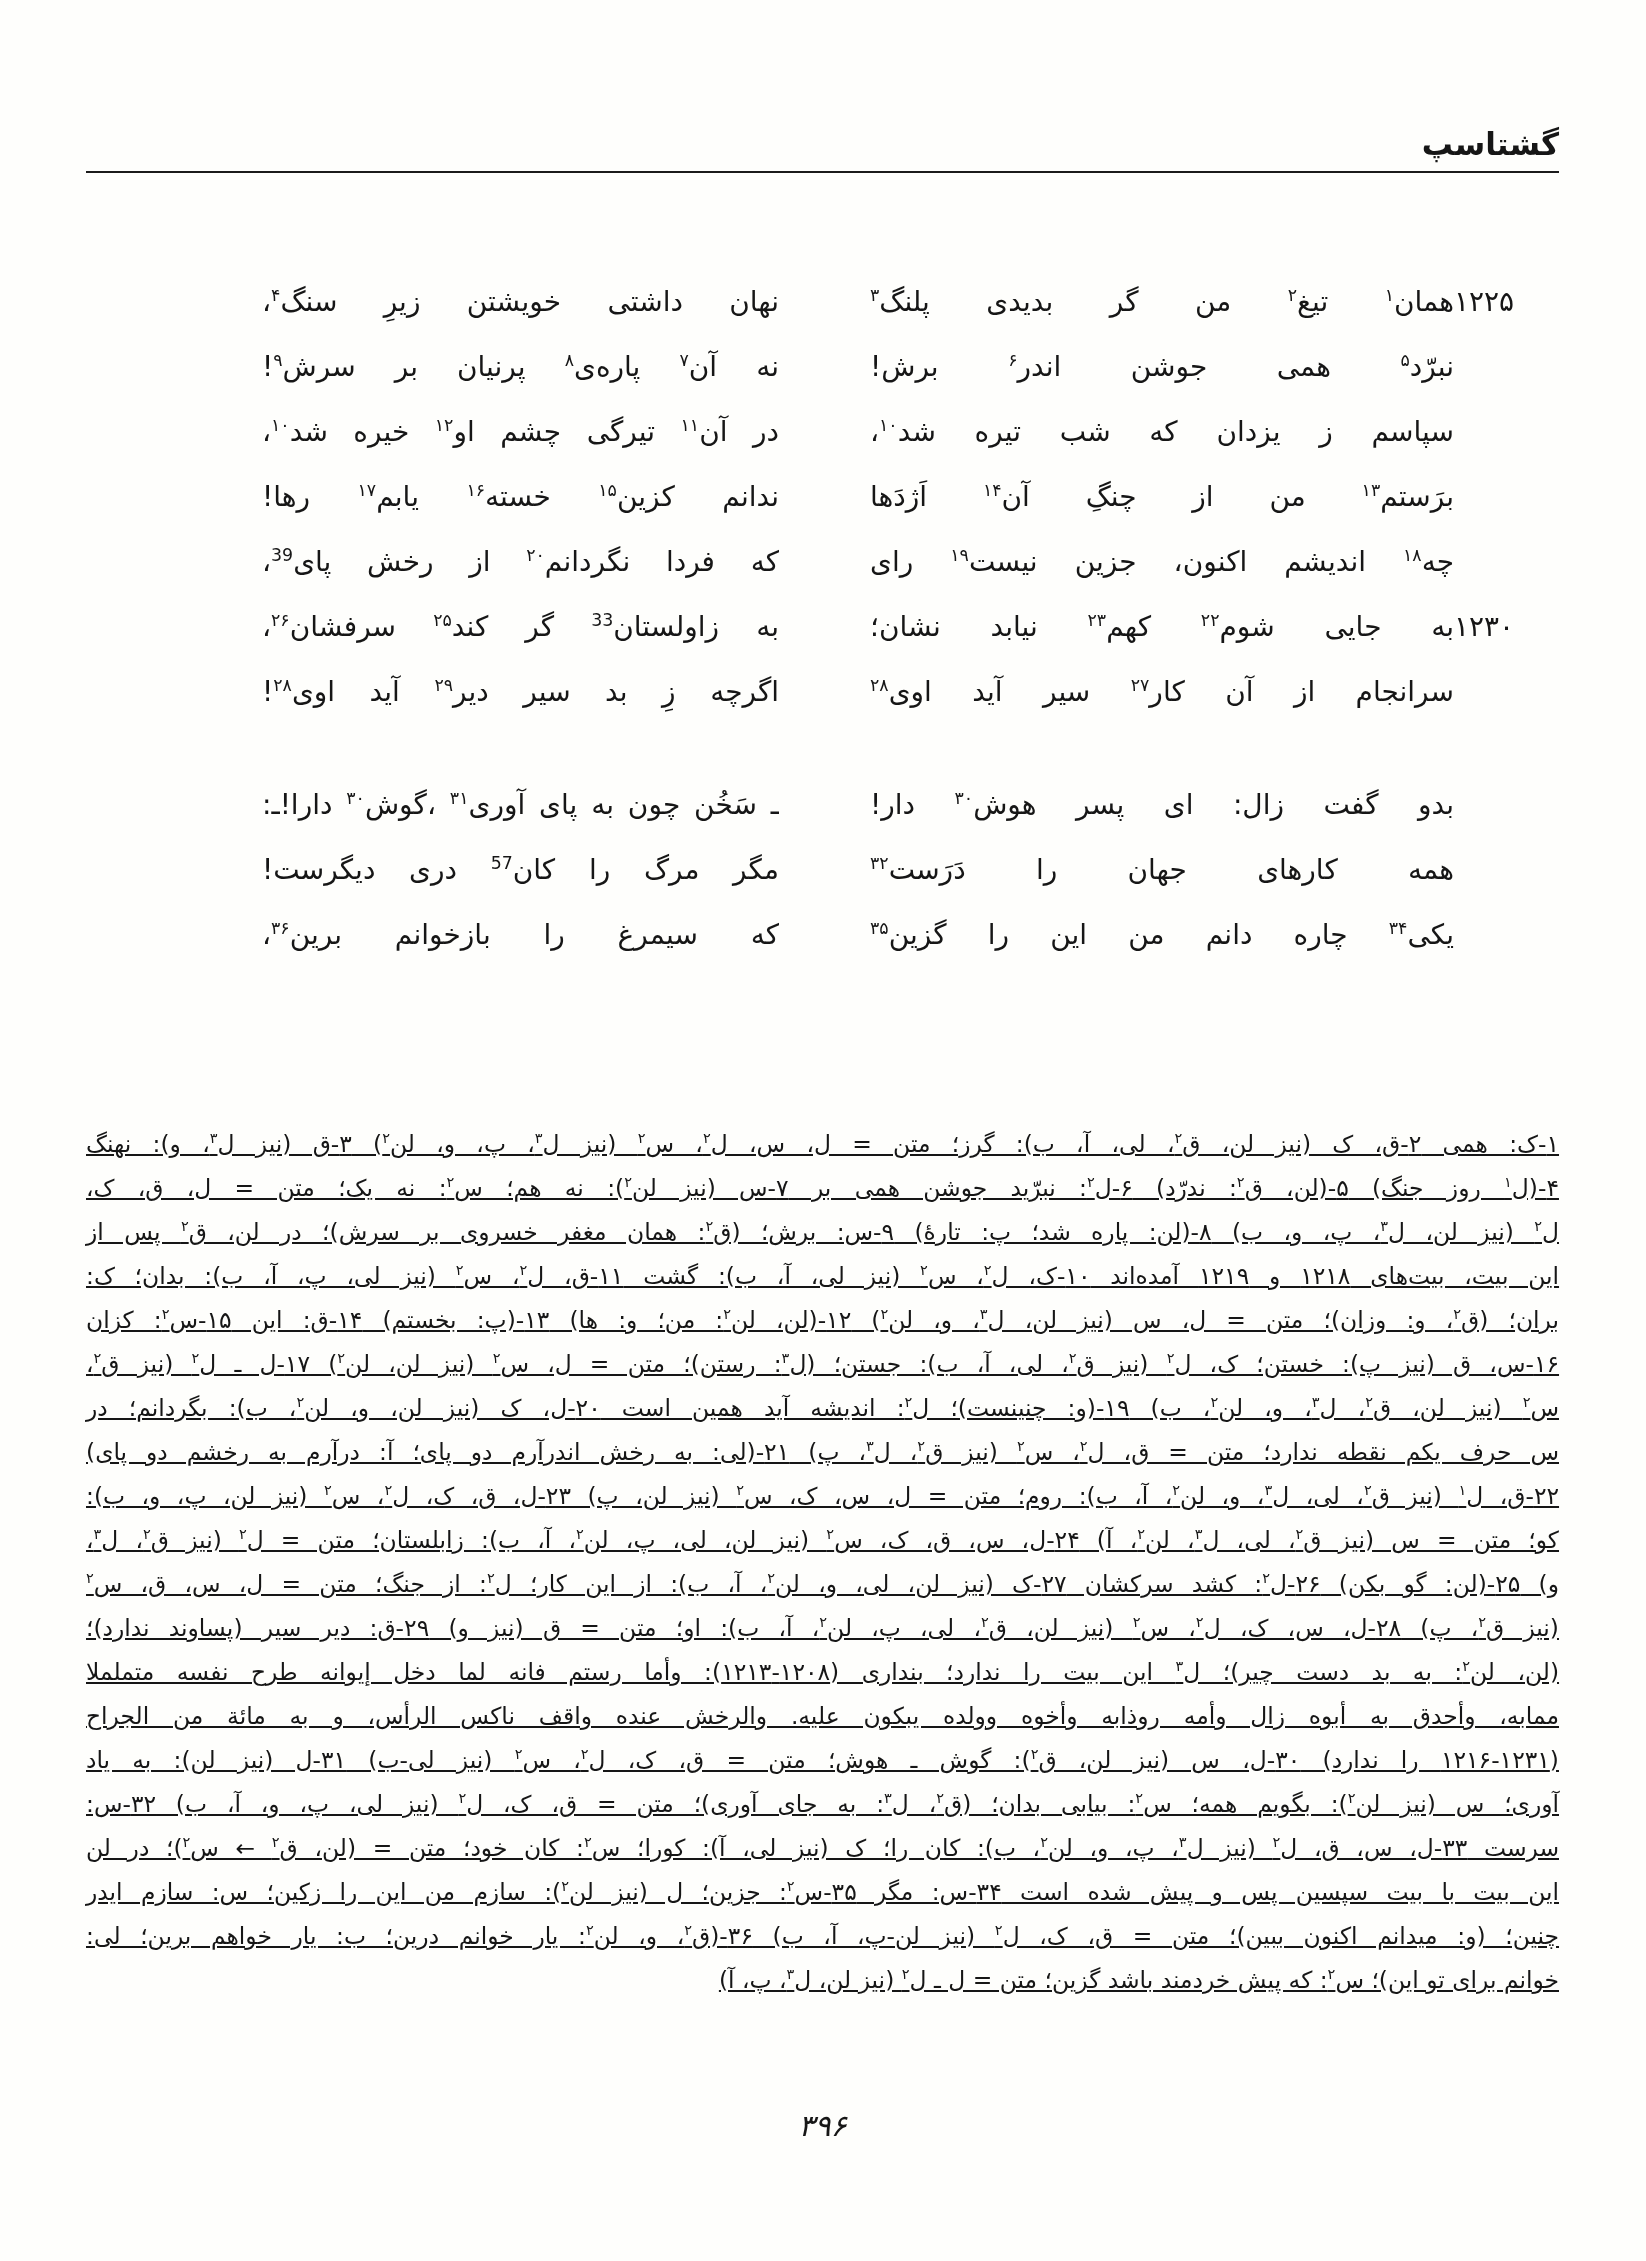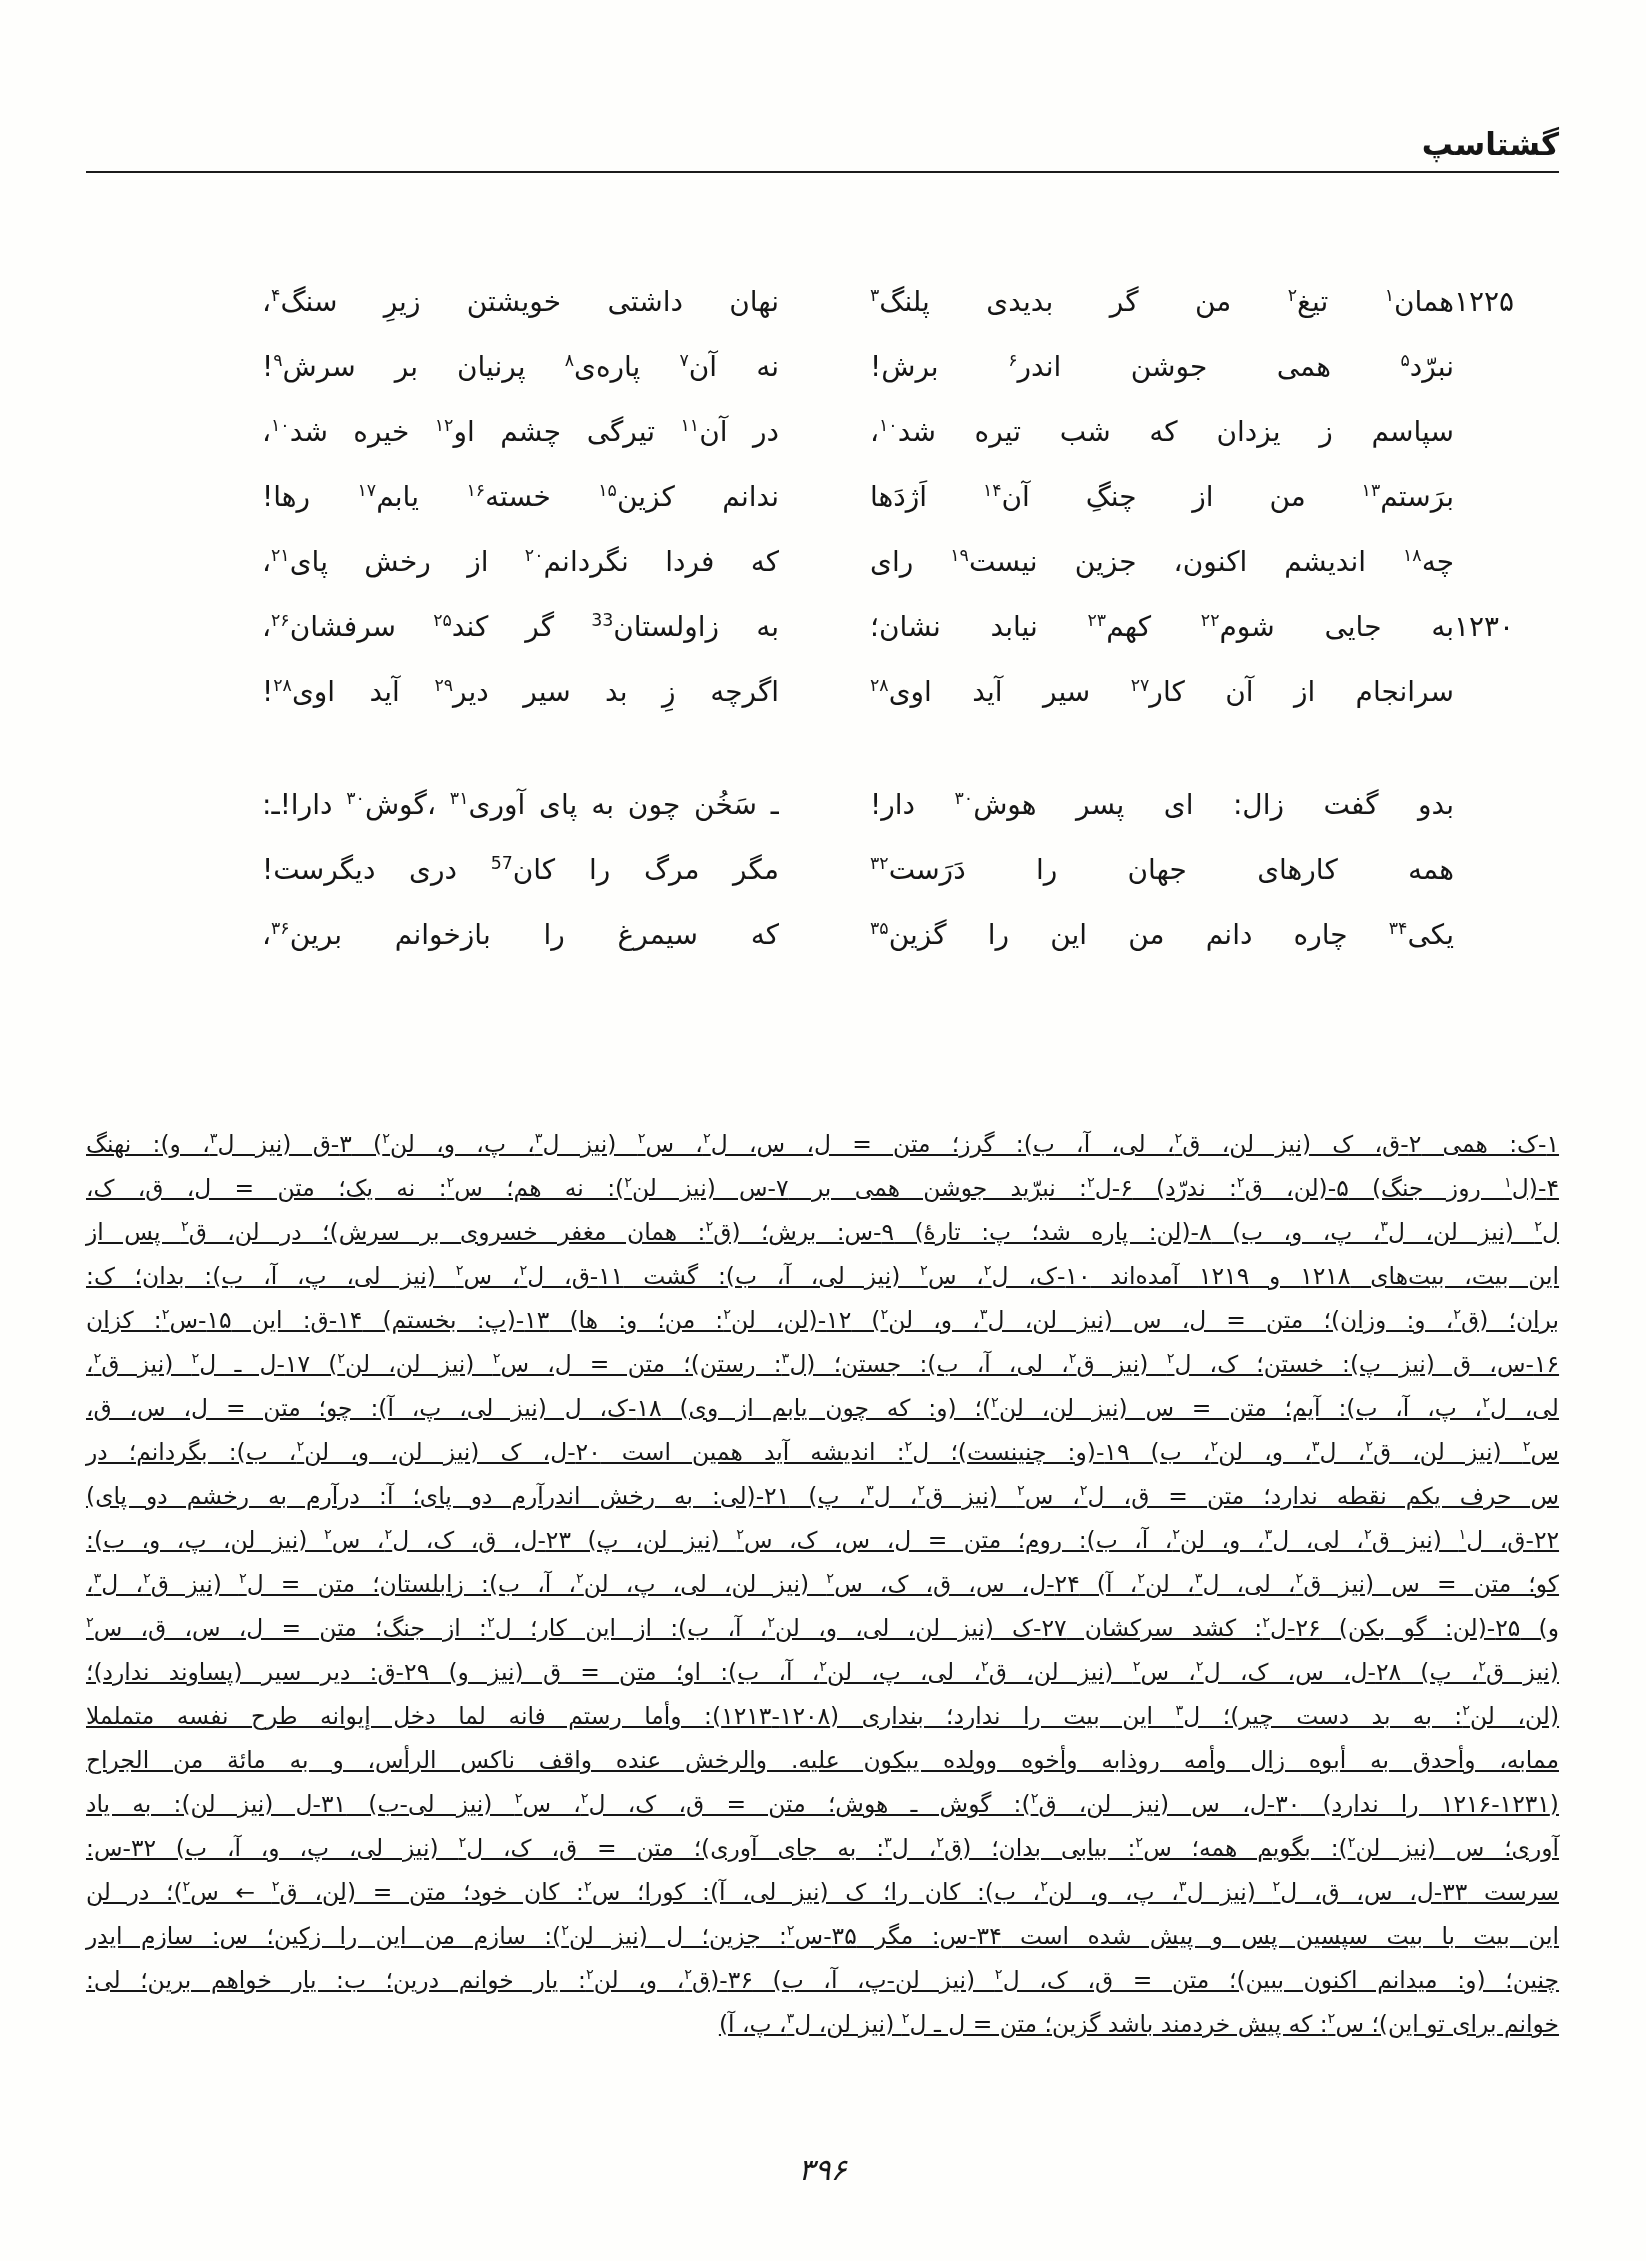--- a/index.html
+++ b/index.html
@@ -91,21 +91,21 @@
         <div class="couplet">
           <span class="vnum"></span>
           <p class="hemi hemi-r">برَستم<sup>۱۳</sup> من از چنگِ آن<sup>۱۴</sup> اَژدَها</p>
           <span class="col-gap"></span>
           <p class="hemi hemi-l">ندانم کزین<sup>۱۵</sup> خسته<sup>۱۶</sup> یابم<sup>۱۷</sup> رها!</p>
         </div>
         <div class="couplet">
           <span class="vnum"></span>
           <p class="hemi hemi-r">چه<sup>۱۸</sup> اندیشم اکنون، جزین نیست<sup>۱۹</sup> رای</p>
           <span class="col-gap"></span>
-          <p class="hemi hemi-l">که فردا نگردانم<sup>۲۰</sup> از رخش پای<sup>۲۱</sup>،</p>
+          <p class="hemi hemi-l">که فردا نگردانم<sup>۲۰</sup> از رخش پای<sup>39</sup>،</p>
         </div>
         <div class="couplet">
           <span class="vnum">۱۲۳۰</span>
           <p class="hemi hemi-r">به جایی شوم<sup>۲۲</sup> کهم<sup>۲۳</sup> نیابد نشان؛</p>
           <span class="col-gap"></span>
           <p class="hemi hemi-l">به زاولستان<sup>33</sup> گر کند<sup>۲۵</sup> سرفشان<sup>۲۶</sup>،</p>
         </div>
         <div class="couplet">
           <span class="vnum"></span>
           <p class="hemi hemi-r">سرانجام از آن کار<sup>۲۷</sup> سیر آید اوی<sup>۲۸</sup></p>
@@ -135,21 +135,20 @@
       </div>
     </main>
 
   <section class="apparatus">
       <p class="fline">۱-ک: همی ۲-ق، ک (نیز لن، ق<sup>۲</sup>، لی، آ، ب): گرز؛ متن = ل، س، ل<sup>۲</sup>، س<sup>۲</sup> (نیز ل<sup>۳</sup>، پ، و، لن<sup>۲</sup>) ۳-ق (نیز ل<sup>۳</sup>، و): نهنگ</p>
       <p class="fline">۴-(ل<sup>۱</sup> روز جنگ) ۵-(لن، ق<sup>۲</sup>: ندرّد) ۶-ل<sup>۲</sup>: نبرّید جوشن همی بر ۷-س (نیز لن<sup>۲</sup>): نه هم؛ س<sup>۲</sup>: نه یک؛ متن = ل، ق، ک،</p>
       <p class="fline">ل<sup>۲</sup> (نیز لن، ل<sup>۳</sup>، پ، و، ب) ۸-(لن: پاره شد؛ پ: تارهٔ) ۹-س: برش؛ (ق<sup>۲</sup>: همان مغفر خسروی بر سرش)؛ در لن، ق<sup>۲</sup> پس از</p>
       <p class="fline">این بیت، بیت‌های ۱۲۱۸ و ۱۲۱۹ آمده‌اند ۱۰-ک، ل<sup>۲</sup>، س<sup>۲</sup> (نیز لی، آ، ب): گشت ۱۱-ق، ل<sup>۲</sup>، س<sup>۲</sup> (نیز لی، پ، آ، ب): بدان؛ ک:</p>
       <p class="fline">بران؛ (ق<sup>۲</sup>، و: وزان)؛ متن = ل، س (نیز لن، ل<sup>۳</sup>، و، لن<sup>۲</sup>) ۱۲-(لن، لن<sup>۲</sup>: من؛ و: ها) ۱۳-(پ: بخستم) ۱۴-ق: این ۱۵-س<sup>۲</sup>: کزان</p>
       <p class="fline">۱۶-س، ق (نیز پ): خستن؛ ک، ل<sup>۲</sup> (نیز ق<sup>۲</sup>، لی، آ، ب): جستن؛ (ل<sup>۳</sup>: رستن)؛ متن = ل، س<sup>۲</sup> (نیز لن، لن<sup>۲</sup>) ۱۷-ل ـ ل<sup>۲</sup> (نیز ق<sup>۲</sup>،</p>
-      <p class="fline">لی، ل<sup>۲</sup>، پ، آ، ب): آیم؛ متن = س (نیز لن، لن<sup>۲</sup>)؛ (و: که چون یابم از وی) ۱۸-ک، ل (نیز لی، پ، آ): چو؛ متن = ل، س، ق،</p>
       <p class="fline">س<sup>۲</sup> (نیز لن، ق<sup>۲</sup>، ل<sup>۳</sup>، و، لن<sup>۲</sup>، ب) ۱۹-(و: چنینست)؛ ل<sup>۲</sup>: اندیشه آید همین است ۲۰-ل، ک (نیز لن، و، لن<sup>۲</sup>، ب): بگردانم؛ در</p>
       <p class="fline">س حرف یکم نقطه ندارد؛ متن = ق، ل<sup>۲</sup>، س<sup>۲</sup> (نیز ق<sup>۲</sup>، ل<sup>۳</sup>، پ) ۲۱-(لی: به رخش اندرآرم دو پای؛ آ: درآرم به رخشم دو پای)</p>
       <p class="fline">۲۲-ق، ل<sup>۱</sup> (نیز ق<sup>۲</sup>، لی، ل<sup>۳</sup>، و، لن<sup>۲</sup>، آ، ب): روم؛ متن = ل، س، ک، س<sup>۲</sup> (نیز لن، پ) ۲۳-ل، ق، ک، ل<sup>۲</sup>، س<sup>۲</sup> (نیز لن، پ، و، ب):</p>
       <p class="fline">کو؛ متن = س (نیز ق<sup>۲</sup>، لی، ل<sup>۳</sup>، لن<sup>۲</sup>، آ) ۲۴-ل، س، ق، ک، س<sup>۲</sup> (نیز لن، لی، پ، لن<sup>۲</sup>، آ، ب): زابلستان؛ متن = ل<sup>۲</sup> (نیز ق<sup>۲</sup>، ل<sup>۳</sup>،</p>
       <p class="fline">و) ۲۵-(لن: گو بکن) ۲۶-ل<sup>۲</sup>: کشد سرکشان ۲۷-ک (نیز لن، لی، و، لن<sup>۲</sup>، آ، ب): از این کار؛ ل<sup>۲</sup>: از جنگ؛ متن = ل، س، ق، س<sup>۲</sup></p>
       <p class="fline">(نیز ق<sup>۲</sup>، پ) ۲۸-ل، س، ک، ل<sup>۲</sup>، س<sup>۲</sup> (نیز لن، ق<sup>۲</sup>، لی، پ، لن<sup>۲</sup>، آ، ب): او؛ متن = ق (نیز و) ۲۹-ق: دیر سیر (پساوند ندارد)؛</p>
       <p class="fline">(لن، لن<sup>۲</sup>: به بد دست چیر)؛ ل<sup>۳</sup> این بیت را ندارد؛ بنداری (۱۲۰۸-۱۲۱۳): وأما رستم فانه لما دخل إیوانه طرح نفسه متململا</p>
       <p class="fline">ممابه، وأحدق به أبوه زال وأمه روذابه وأخوه وولده یبکون علیه. والرخش عنده واقف ناکس الرأس، و به مائة من الجراح</p>
       <p class="fline">(۱۲۱۶-۱۲۳۱ را ندارد) ۳۰-ل، س (نیز لن، ق<sup>۲</sup>): گوش ـ هوش؛ متن = ق، ک، ل<sup>۲</sup>، س<sup>۲</sup> (نیز لی-ب) ۳۱-ل (نیز لن): به یاد</p>
       <p class="fline">آوری؛ س (نیز لن<sup>۲</sup>): بگویم همه؛ س<sup>۲</sup>: بیابی بدان؛ (ق<sup>۲</sup>، ل<sup>۳</sup>: به جای آوری)؛ متن = ق، ک، ل<sup>۲</sup> (نیز لی، پ، و، آ، ب) ۳۲-س:</p>

